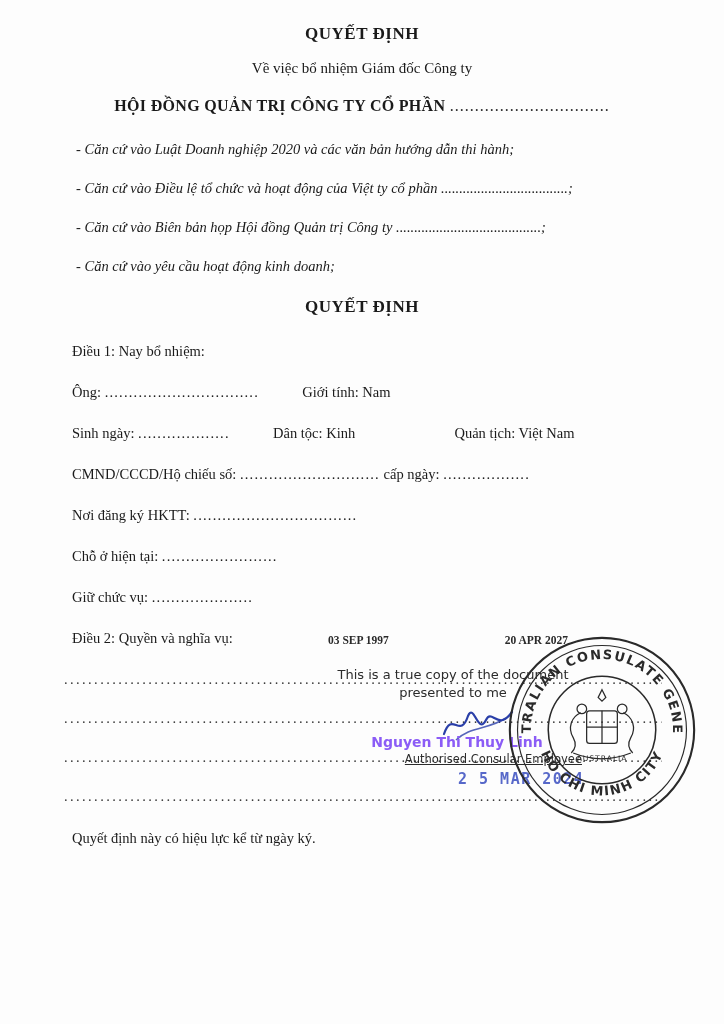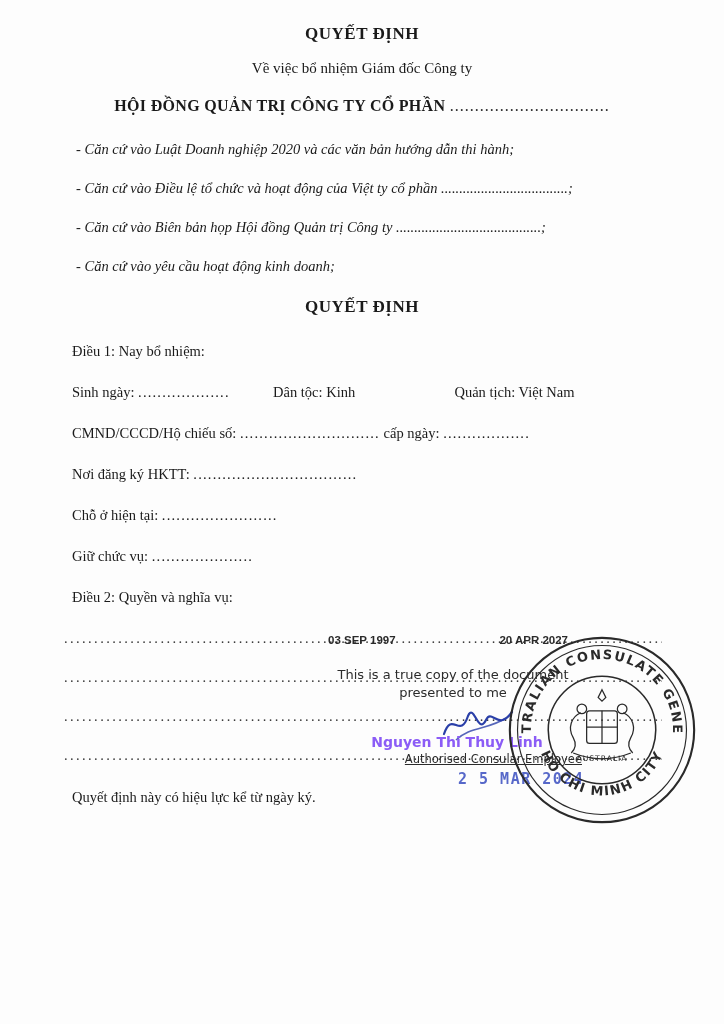--- a/index.html
+++ b/index.html
@@ -165,21 +165,21 @@
     height: 220px;
     pointer-events: none;
   }
   .date-row {
     position: absolute;
     left: 8px;
     top: 6px;
     width: 240px;
     display: flex;
     justify-content: space-between;
-    font-family: Liberation Sans, sans-serif;
+    font-family: Liberation Serif, serif;
     font-weight: bold;
     font-size: 11.5px;
     color: #2a2a2a;
   }
   .true-copy {
     position: absolute;
     left: 8px;
     top: 38px;
     width: 250px;
     text-align: center;
@@ -256,20 +256,27 @@
     <div class="basis-item">- Căn cứ vào Biên bản họp Hội đồng Quản trị Công ty ........................................;</div>
     <div class="basis-item">- Căn cứ vào yêu cầu hoạt động kinh doanh;</div>
   </div>
 
   <div class="decision-2">QUYẾT ĐỊNH</div>
 
   <div class="body">
 
     <div class="line">Điều 1: Nay bổ nhiệm:</div>
 
+    <div class="line">
+      <span>Ông:</span>
+      <span class="dotted">................................</span>
+      <span class="gap"></span>
+      <span>Giới tính:</span>
+      <span>Nam</span>
+    </div>
 
     <div class="line">
       <span>Sinh ngày:</span>
       <span class="dotted">...................</span>
       <span class="gap"></span>
       <span>Dân tộc:</span>
       <span>Kinh</span>
       <span class="gap-lg"></span>
       <span>Quản tịch:</span>
       <span>Việt Nam</span>

